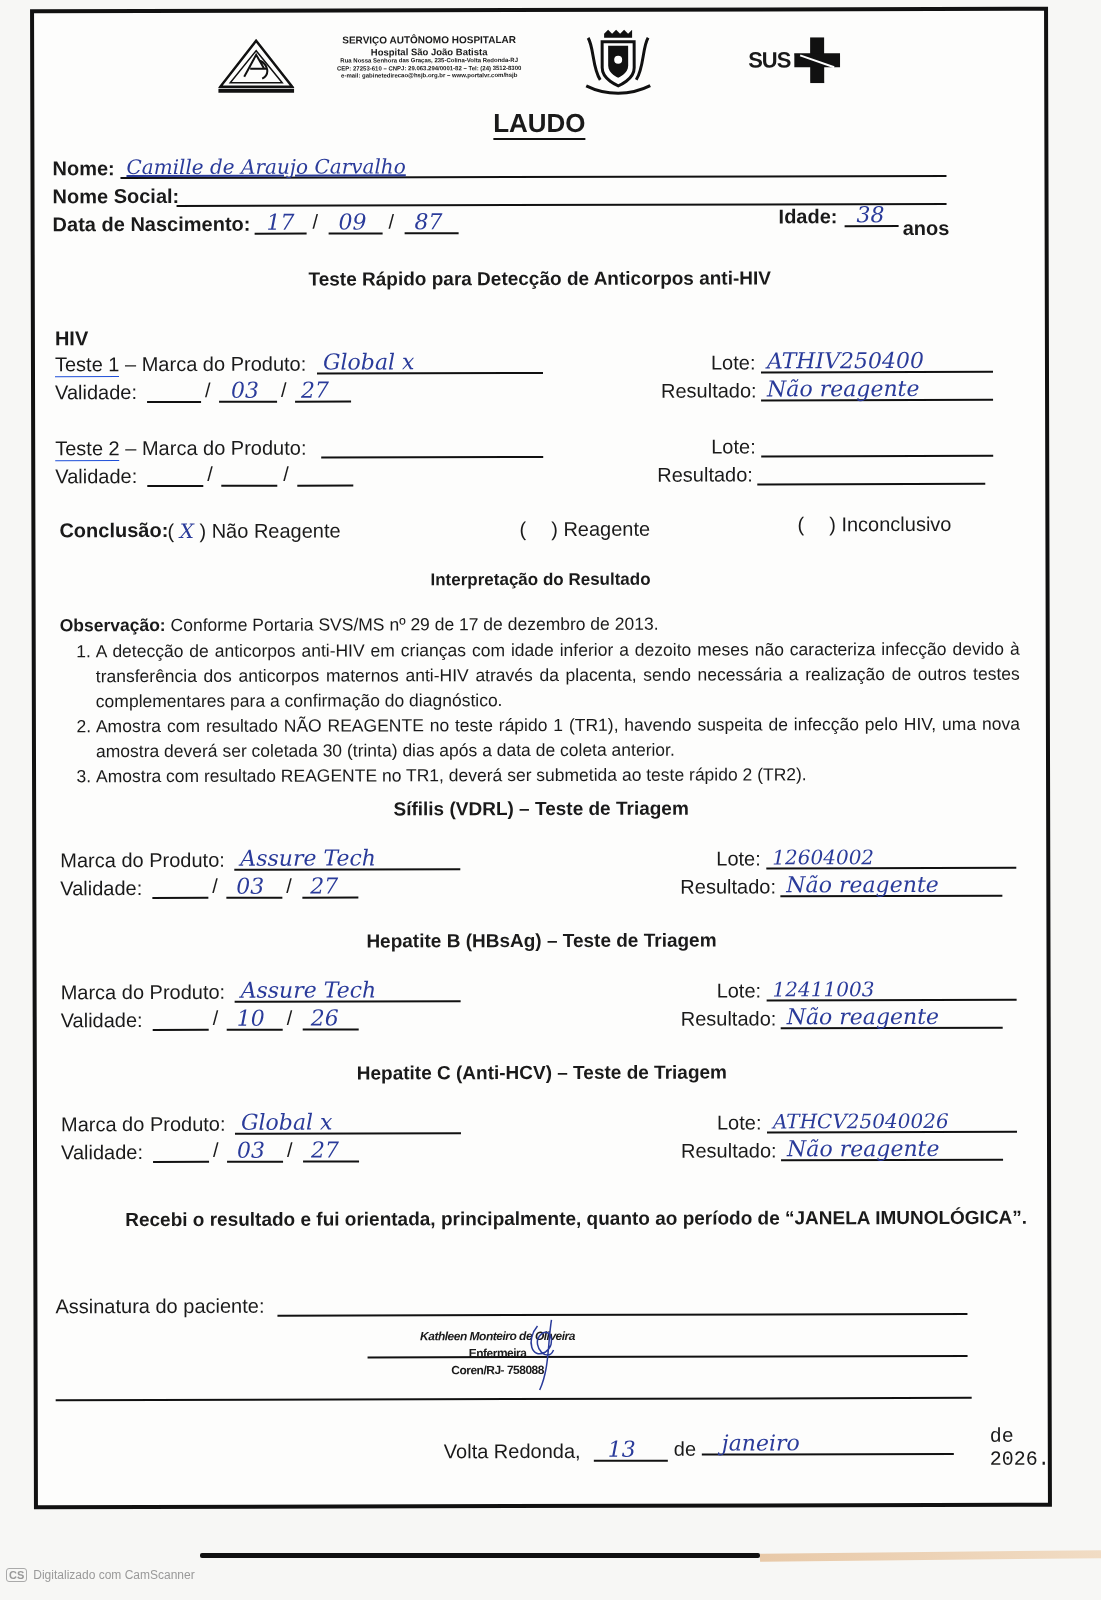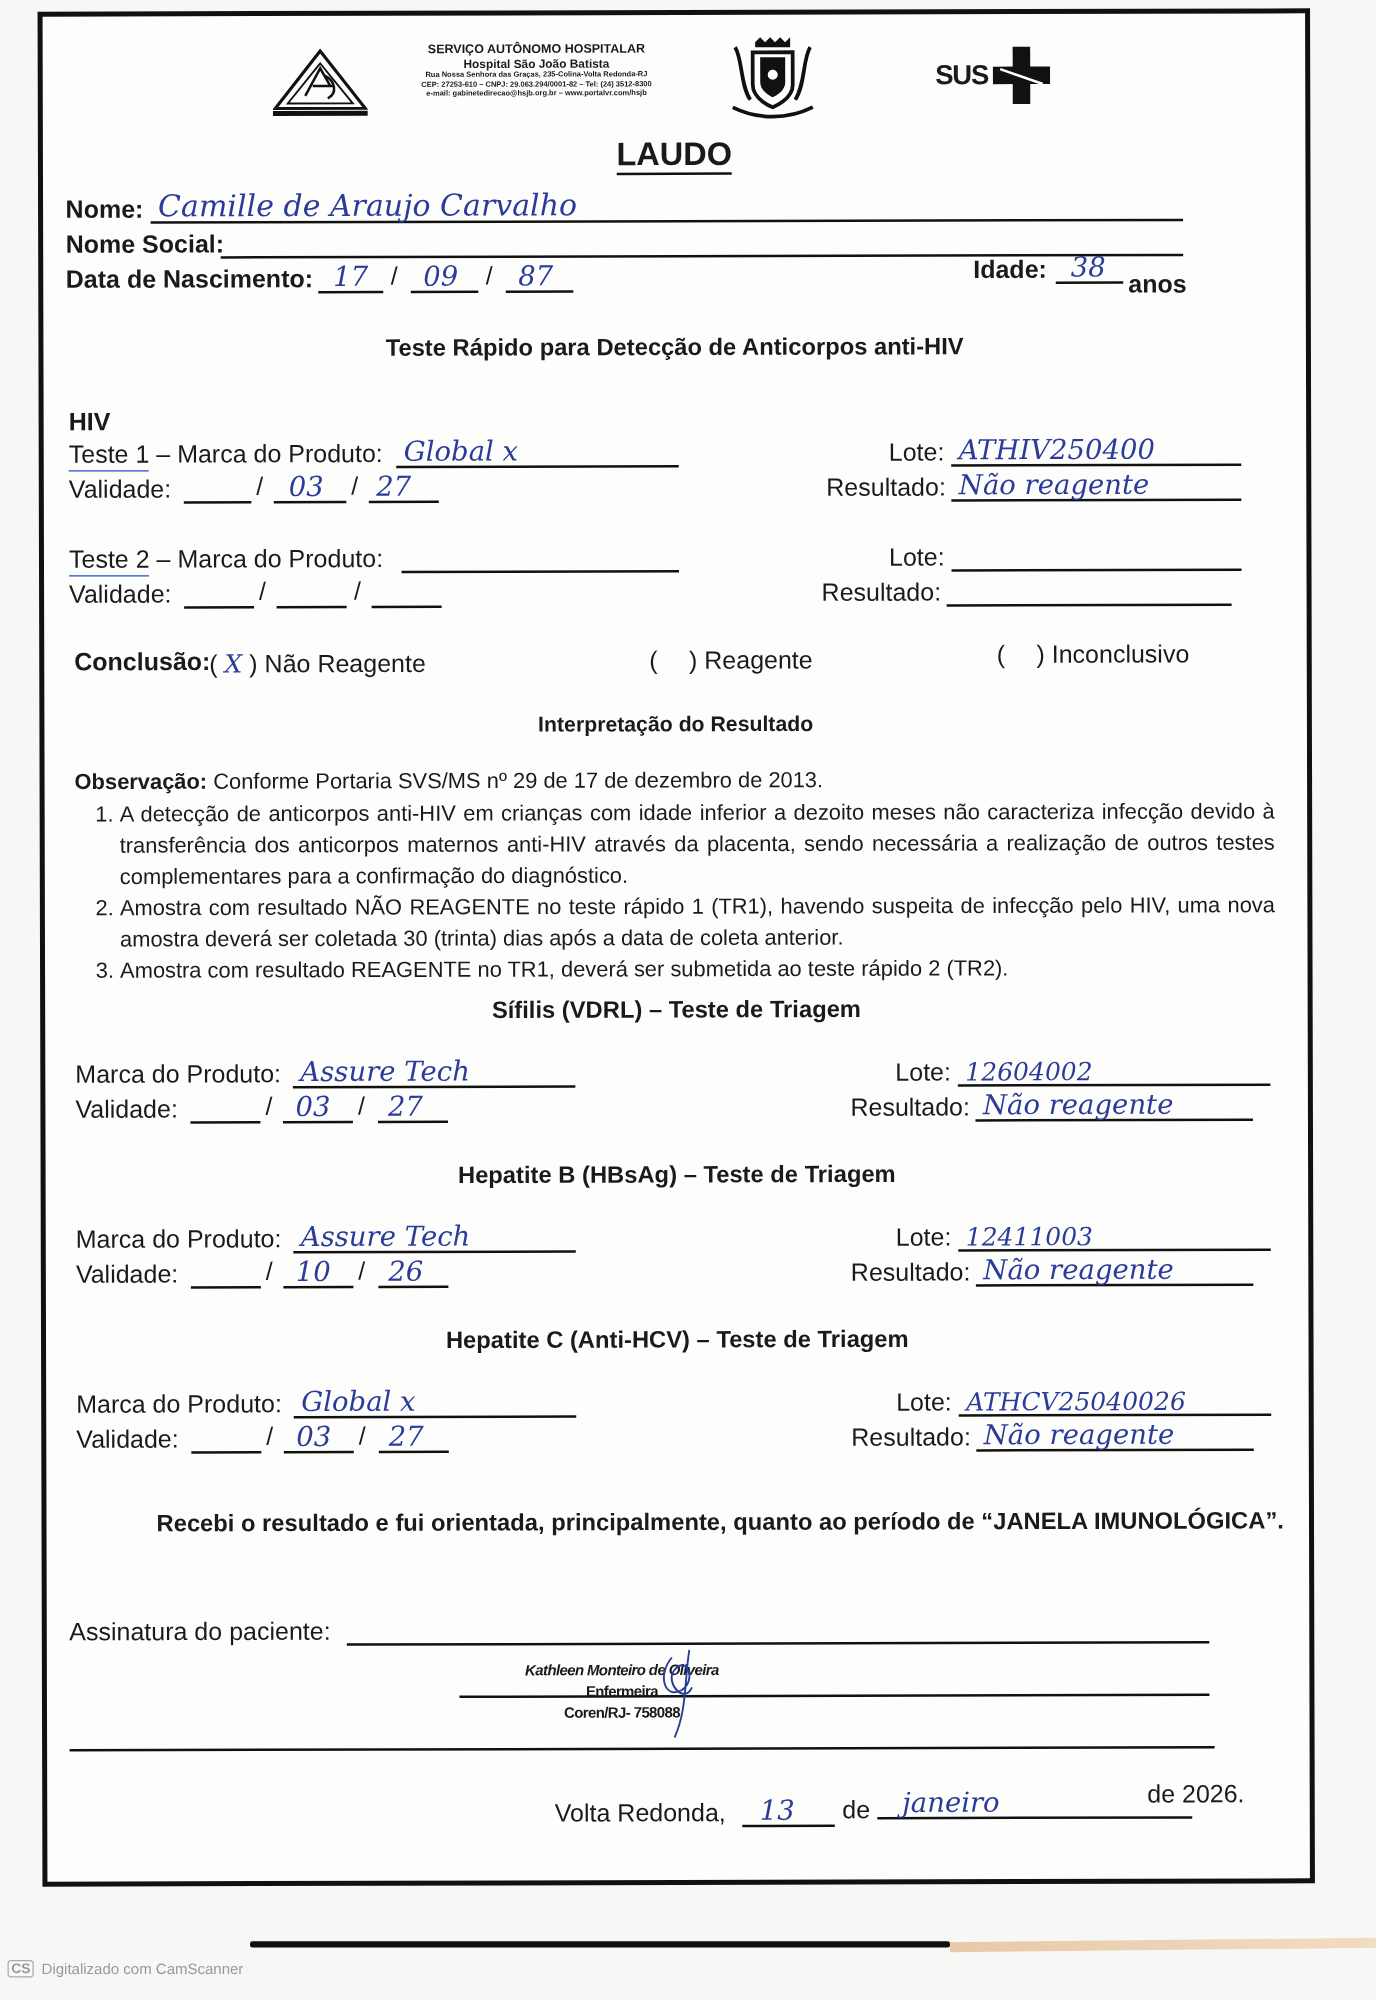--- a/index.html
+++ b/index.html
@@ -64,21 +64,21 @@
       <path d="M6,18 L40,30" stroke="#fff" stroke-width="2"></path>
     </svg>
   </div>
 
   <div class="abs" style="left:0; right:0; top:98px; text-align:center;">
     <span style="font-size:26px; font-weight:bold; border-bottom:2px solid #111; line-height:26px;">LAUDO</span>
   </div>
 
   <div class="abs lbl bold" style="left:18px; top:144px;">Nome:</div>
   <div class="field" style="left:86px; top:140px; width:826px;">
-    <span class="hand" style="font-size:24px;">Camille de Araujo Carvalho</span>
+    <span class="hand" style="font-size:20px;text-decoration:underline;">Camille de Araujo Carvalho</span>
   </div>
   <div class="abs lbl bold" style="left:18px; top:172px;">Nome Social:</div>
   <div class="field" style="left:142px; top:168px; width:770px;">
     <span class="hand"></span>
   </div>
   <div class="abs lbl bold" style="left:18px; top:200px;">Data de Nascimento:</div>
   <div class="field" style="left:220px; top:196px; width:52px;">
     <span class="hand" style="left:12px;">17</span>
   </div>
   <div class="abs lbl" style="left:278px; top:198px;">/</div>
@@ -276,21 +276,21 @@
   <div class="field" style="left:18px; top:1362px; width:916px;"></div>
 
   <div class="abs lbl" style="left:406px; top:1428px;">Volta Redonda,</div>
   <div class="field" style="left:556px; top:1424px; width:74px;">
       <span class="hand" style="left:14px;">13</span>
     </div>
   <div class="abs lbl" style="left:636px; top:1426px;">de</div>
   <div class="field" style="left:664px; top:1418px; width:252px;">
       <span class="hand" style="left:20px;">janeiro</span>
     </div>
-  <div class="abs lbl" style="left:880px; top:1414px;">de 2026.</div>
+  <div class="abs lbl" style="left:952px; top:1414px;font-family:Liberation Mono, monospace;">de 2026.</div>
 </div>
 
 <div class="abs" style="left:200px; top:1553px; width:560px; height:5px; background:#111; border-radius:2px;"></div>
 <div class="abs" style="left:760px; top:1552px; width:341px; height:8px; background:linear-gradient(90deg,#e8c9a8,#f1dcc4); transform:rotate(-0.6deg);"></div>
 
 <div class="footer-mark">
   <span class="cs-logo">CS</span>
   <span>Digitalizado com CamScanner</span>
 </div>
 

